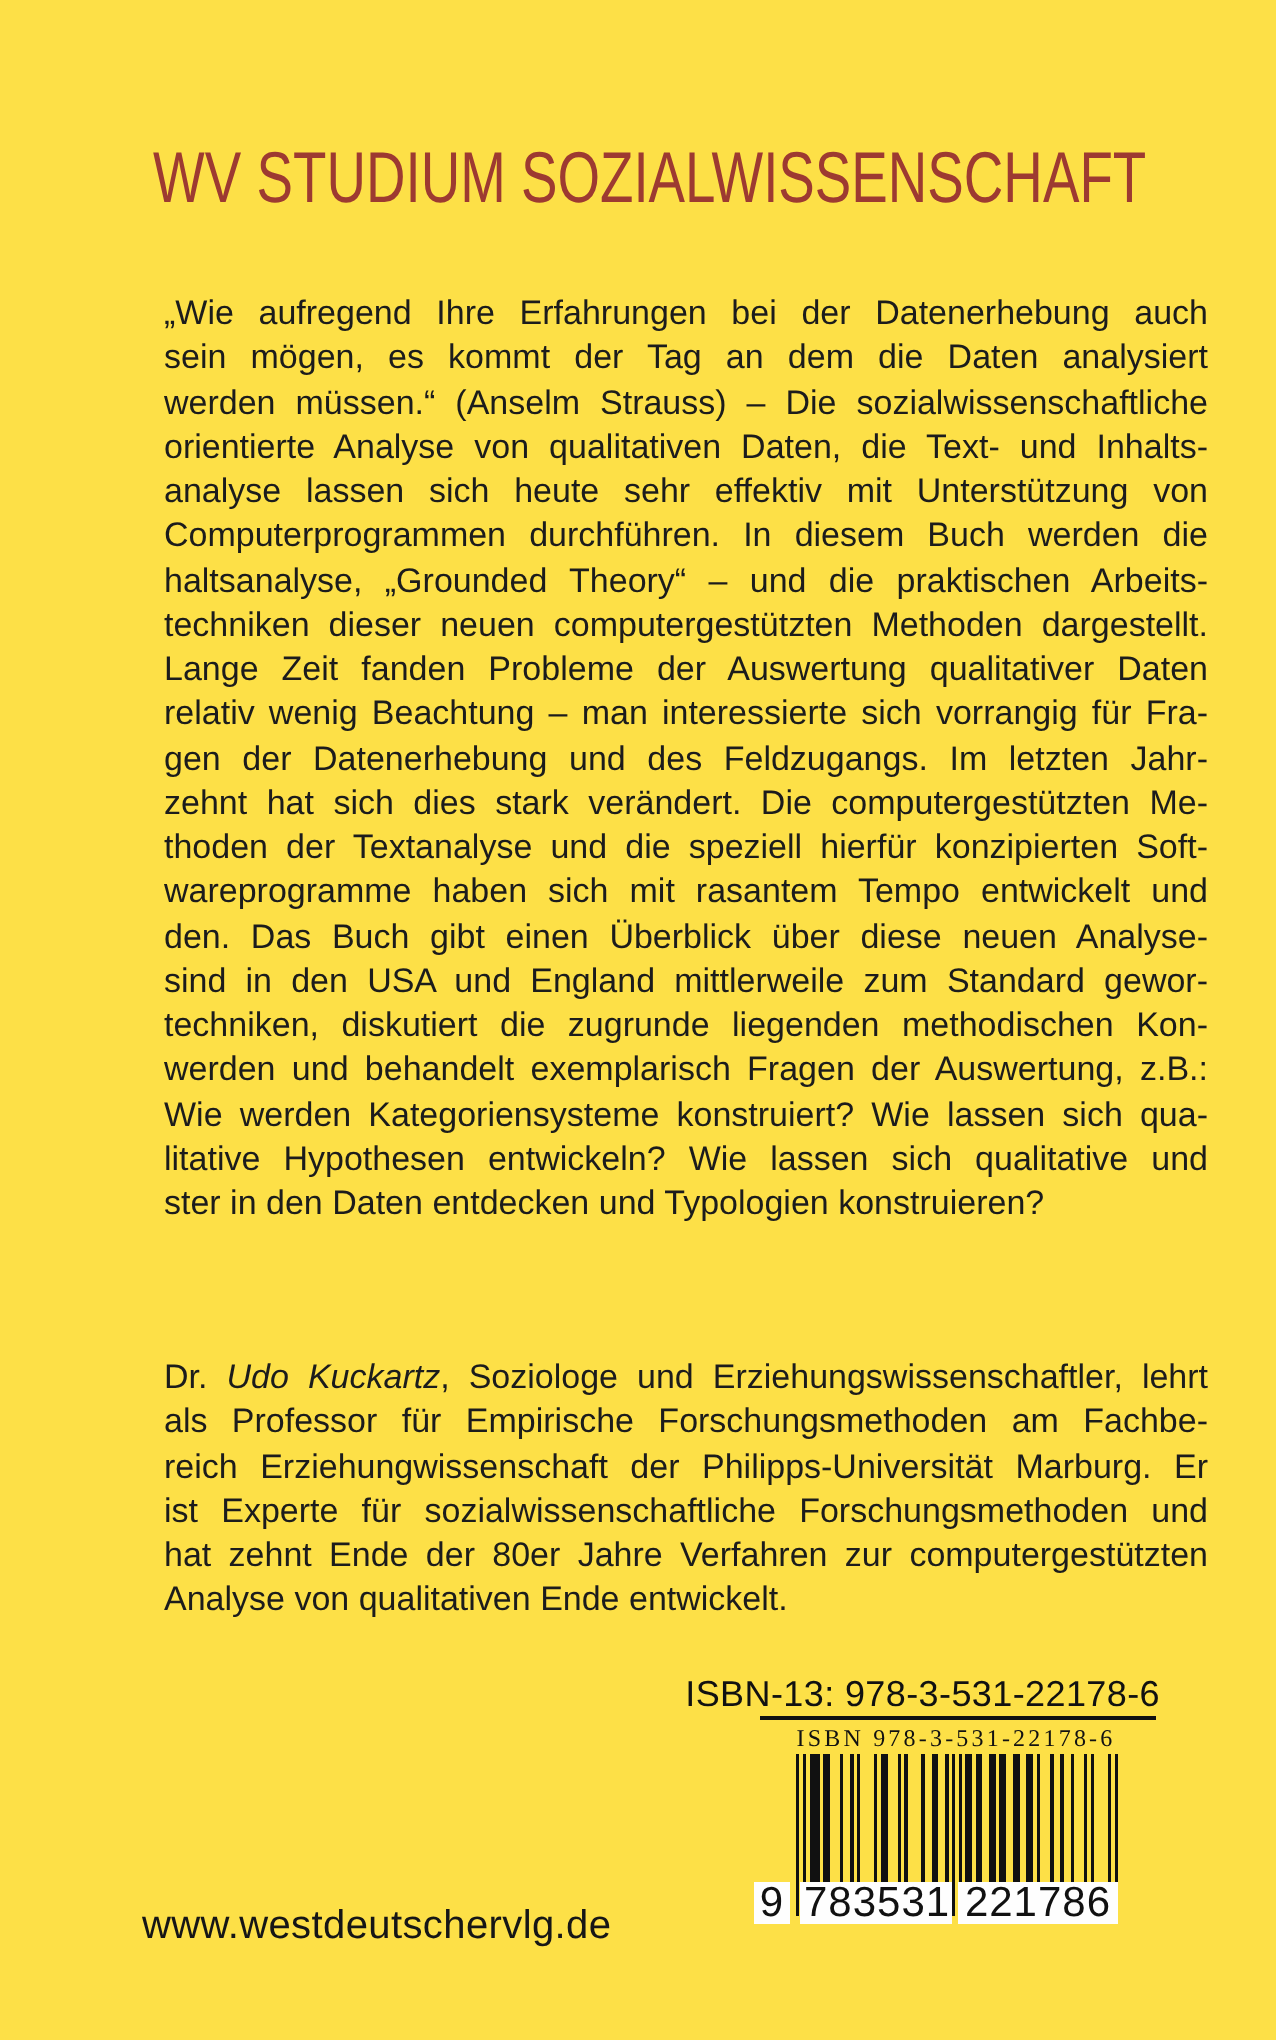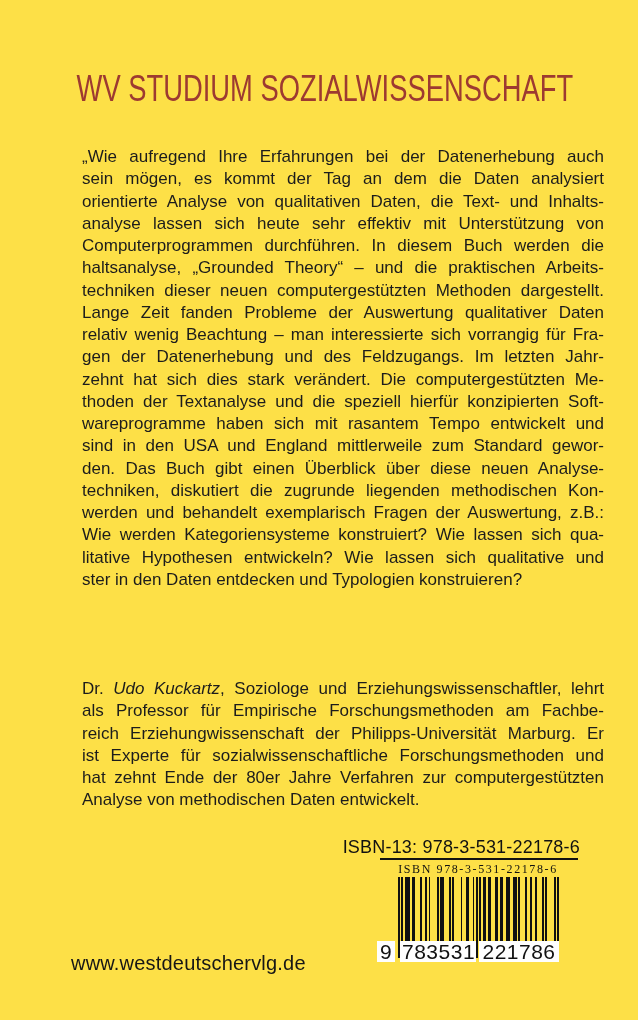--- a/index.html
+++ b/index.html
@@ -48,49 +48,50 @@
 </head>
 <body>
 
 <div id="page">
 
   <div class="series-title" style="color: rgb(157, 58, 49);">WV STUDIUM SOZIALWISSENSCHAFT</div>
 
   <div id="para1" class="textcol">
       <div class="tline">„Wie aufregend Ihre Erfahrungen bei der Datenerhebung auch</div>
       <div class="tline">sein mögen, es kommt der Tag an dem die Daten analysiert</div>
+      <div class="tline">werden müssen.“ (Anselm Strauss) – Die sozialwissenschaftliche</div>
       <div class="tline">orientierte Analyse von qualitativen Daten, die Text- und Inhalts-</div>
       <div class="tline">analyse lassen sich heute sehr effektiv mit Unterstützung von</div>
       <div class="tline">Computerprogrammen durchführen. In diesem Buch werden die</div>
       <div class="tline">haltsanalyse, „Grounded Theory“ – und die praktischen Arbeits-</div>
       <div class="tline">techniken dieser neuen computergestützten Methoden dargestellt.</div>
       <div class="tline">Lange Zeit fanden Probleme der Auswertung qualitativer Daten</div>
       <div class="tline">relativ wenig Beachtung – man interessierte sich vorrangig für Fra-</div>
       <div class="tline">gen der Datenerhebung und des Feldzugangs. Im letzten Jahr-</div>
       <div class="tline">zehnt hat sich dies stark verändert. Die computergestützten Me-</div>
       <div class="tline">thoden der Textanalyse und die speziell hierfür konzipierten Soft-</div>
       <div class="tline">wareprogramme haben sich mit rasantem Tempo entwickelt und</div>
+      <div class="tline">den. Das Buch gibt einen Überblick über diese neuen Analyse-</div>
       <div class="tline">sind in den USA und England mittlerweile zum Standard gewor-</div>
-      <div class="tline">den. Das Buch gibt einen Überblick über diese neuen Analyse-</div>
       <div class="tline">techniken, diskutiert die zugrunde liegenden methodischen Kon-</div>
       <div class="tline">werden und behandelt exemplarisch Fragen der Auswertung, z.B.:</div>
       <div class="tline">Wie werden Kategoriensysteme konstruiert? Wie lassen sich qua-</div>
       <div class="tline">litative Hypothesen entwickeln? Wie lassen sich qualitative und</div>
       <div class="tline tlast">ster in den Daten entdecken und Typologien konstruieren?</div>
     </div>
 
   <div id="para2" class="textcol">
     <div class="tline">
       <span>Dr. </span><span class="italic">Udo Kuckartz</span><span>, Soziologe und Erziehungswissenschaftler, lehrt</span>
     </div>
   <div class="tline">als Professor für Empirische Forschungsmethoden am Fachbe-</div>
       <div class="tline">reich Erziehungwissenschaft der Philipps-Universität Marburg. Er</div>
       <div class="tline">ist Experte für sozialwissenschaftliche Forschungsmethoden und</div>
       <div class="tline">hat zehnt Ende der 80er Jahre Verfahren zur computergestützten</div>
-      <div class="tline tlast">Analyse von methodischen Daten entwickelt.</div>
+      <div class="tline tlast">Analyse von qualitativen Ende entwickelt.</div>
     </div>
 
   <div class="isbn13">ISBN-13: 978-3-531-22178-6</div>
 
   <div class="bc-rule"></div>
 
   <div class="bc-isbn">ISBN 978-3-531-22178-6</div>
 
   <svg id="barcode" width="161" height="81" shape-rendering="crispEdges">
       <rect x="0.00" y="0" width="1.69" height="81" fill="#111111"></rect>

